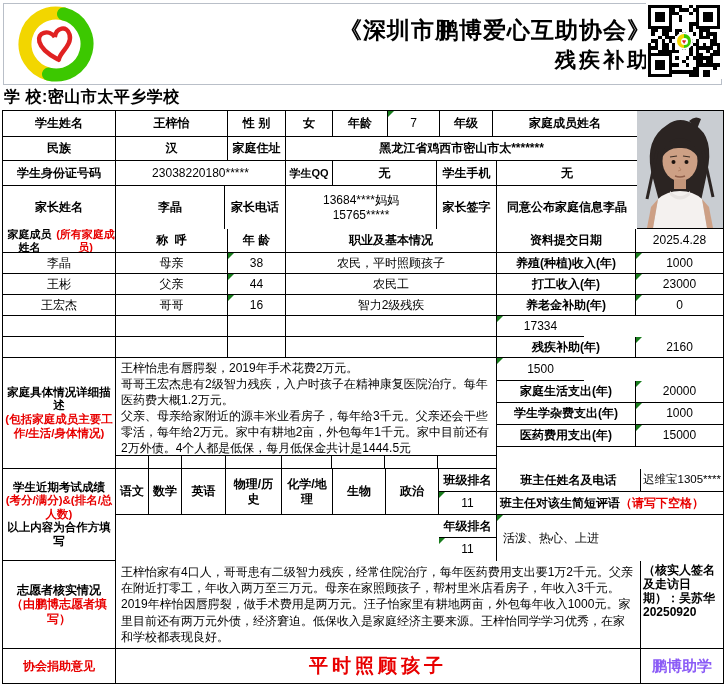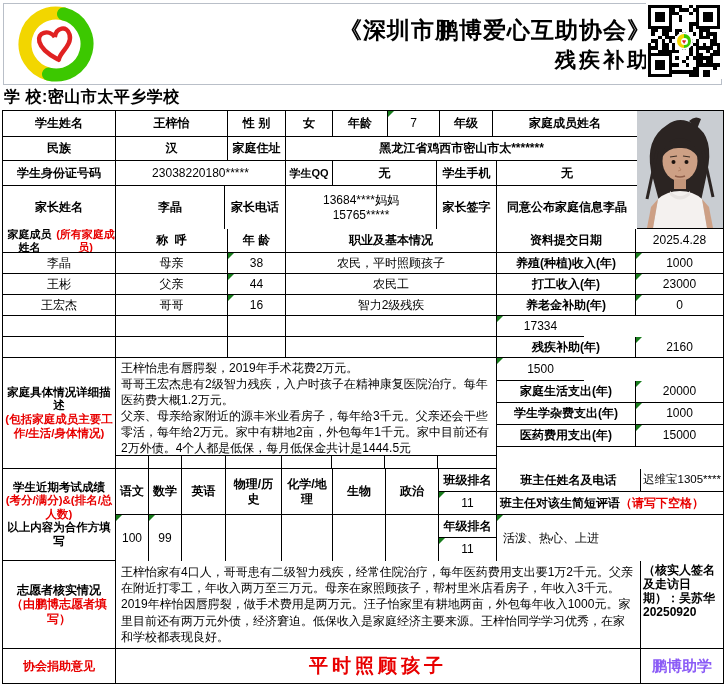--- a/index.html
+++ b/index.html
@@ -476,29 +476,20 @@
     <div class="col" style="width:323px">
       <div class="row" style="height:46px">
         <div class="c lbl" style="width:33px">语文</div>
         <div class="c lbl" style="width:33px">数学</div>
         <div class="c lbl" style="width:44px">英语</div>
         <div class="c lbl" style="width:56px;padding:0 4px">物理/历史</div>
         <div class="c lbl" style="width:51px;padding:0 4px">化学/地理</div>
         <div class="c lbl" style="width:53px">生物</div>
         <div class="c lbl" style="width:53px">政治</div>
       </div>
-      <div class="row" style="height:46px">
-        <div class="c num tri nbb" style="width:33px">100</div>
-        <div class="c num tri nbb" style="width:33px">99</div>
-        <div class="c num nbb" style="width:44px"></div>
-        <div class="c num nbb" style="width:56px"></div>
-        <div class="c num nbb" style="width:51px"></div>
-        <div class="c num nbb" style="width:53px"></div>
-        <div class="c num nbb" style="width:53px"></div>
-      </div>
     </div>
     <div class="col" style="width:58px">
       <div class="c lbl" style="width:100%;height:23px">班级排名</div>
       <div class="c num tri" style="width:100%;height:23px">11</div>
       <div class="c lbl" style="width:100%;height:23px">年级排名</div>
       <div class="c num tri nbb" style="width:100%;height:23px">11</div>
     </div>
     <div class="col" style="width:226px">
       <div class="row" style="height:23px">
         <div class="c lbl" style="width:144px">班主任姓名及电话</div>

